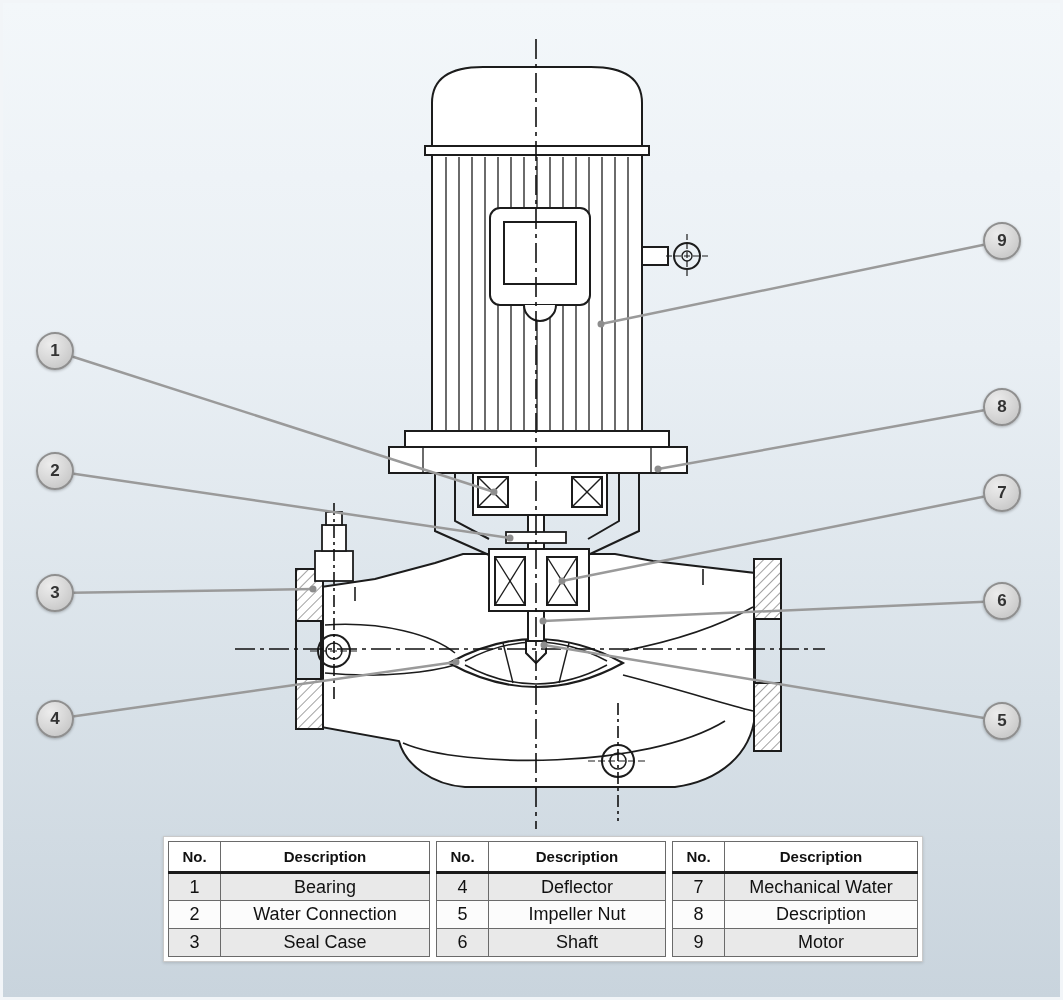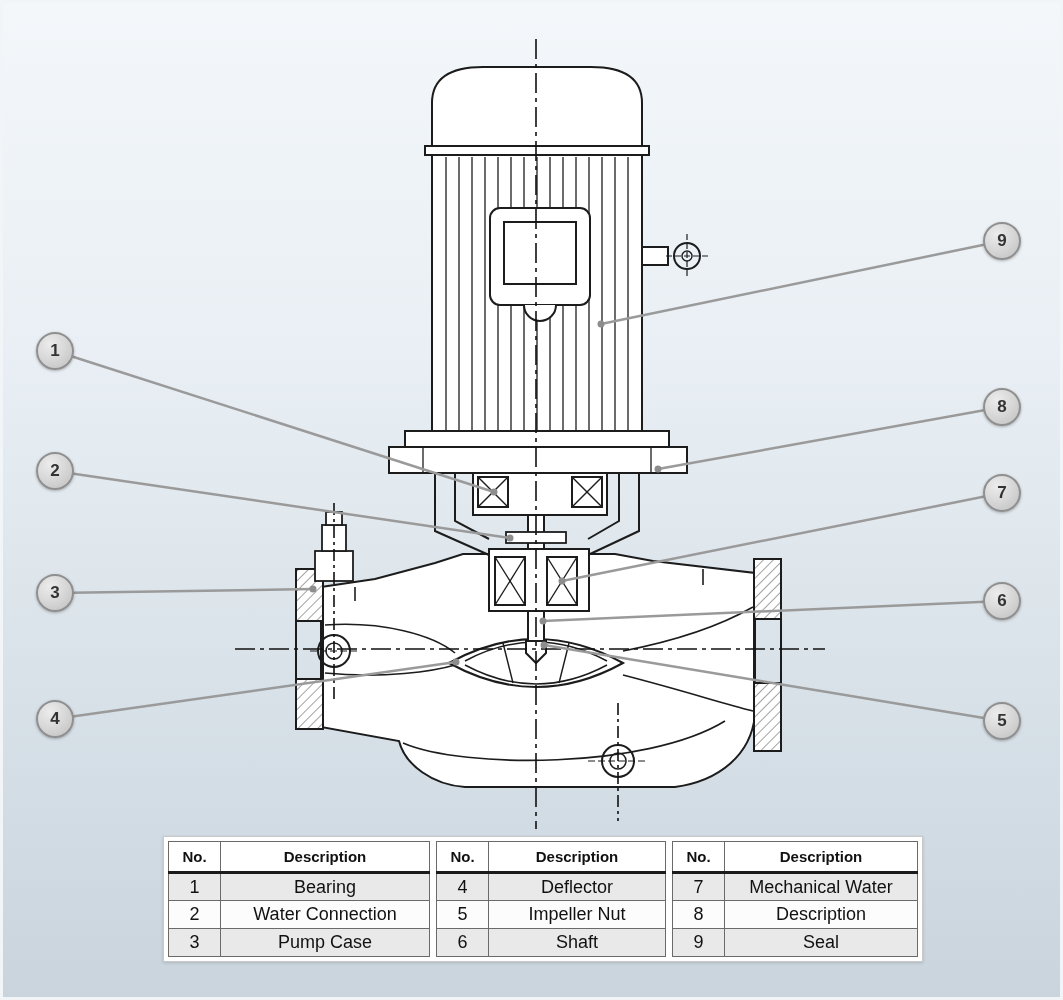--- a/index.html
+++ b/index.html
@@ -276,21 +276,21 @@
         <tr>
           <td>1</td>
           <td>Bearing</td>
         </tr>
         <tr>
           <td>2</td>
           <td>Water Connection</td>
         </tr>
         <tr>
           <td>3</td>
-          <td>Pump Case</td>
+          <td>Seal Case</td>
         </tr>
       </tbody>
     </table>
 
     <table class="g2">
       <colgroup>
           <col class="no">
           <col>
         </colgroup>
       <thead>
@@ -330,19 +330,19 @@
         <tr>
           <td>7</td>
           <td>Mechanical Water</td>
         </tr>
         <tr>
           <td>8</td>
           <td>Description</td>
         </tr>
         <tr>
           <td>9</td>
-          <td>Seal</td>
+          <td>Motor</td>
         </tr>
       </tbody>
     </table>
 
   </div>
 </div>
 
 </body></html>

